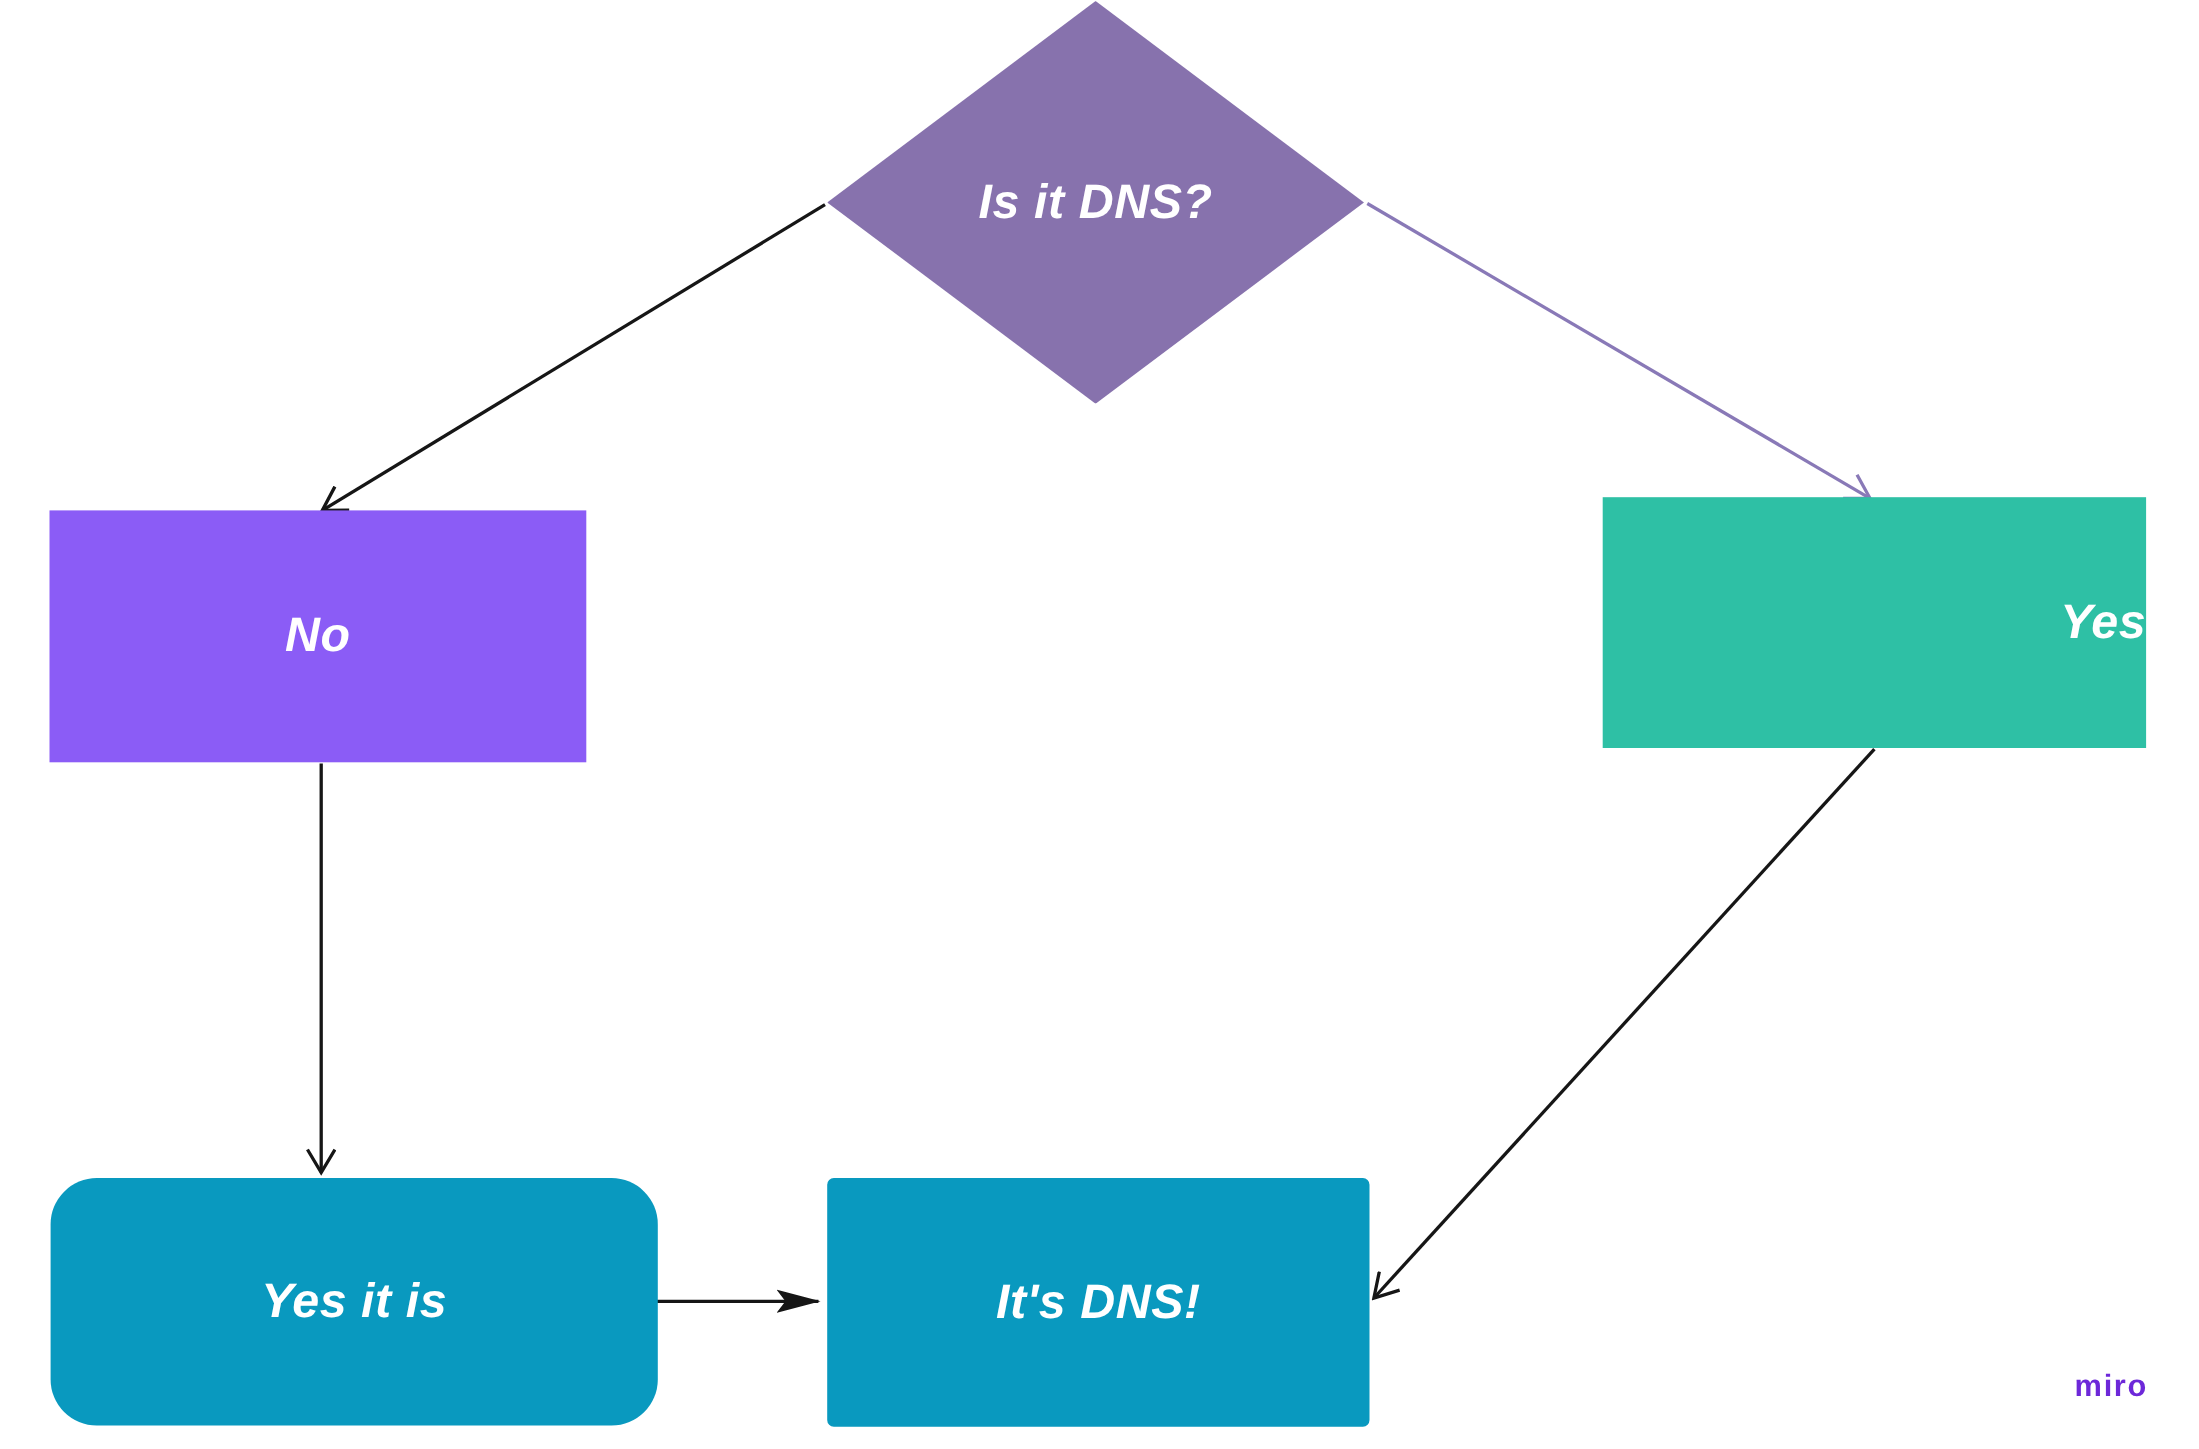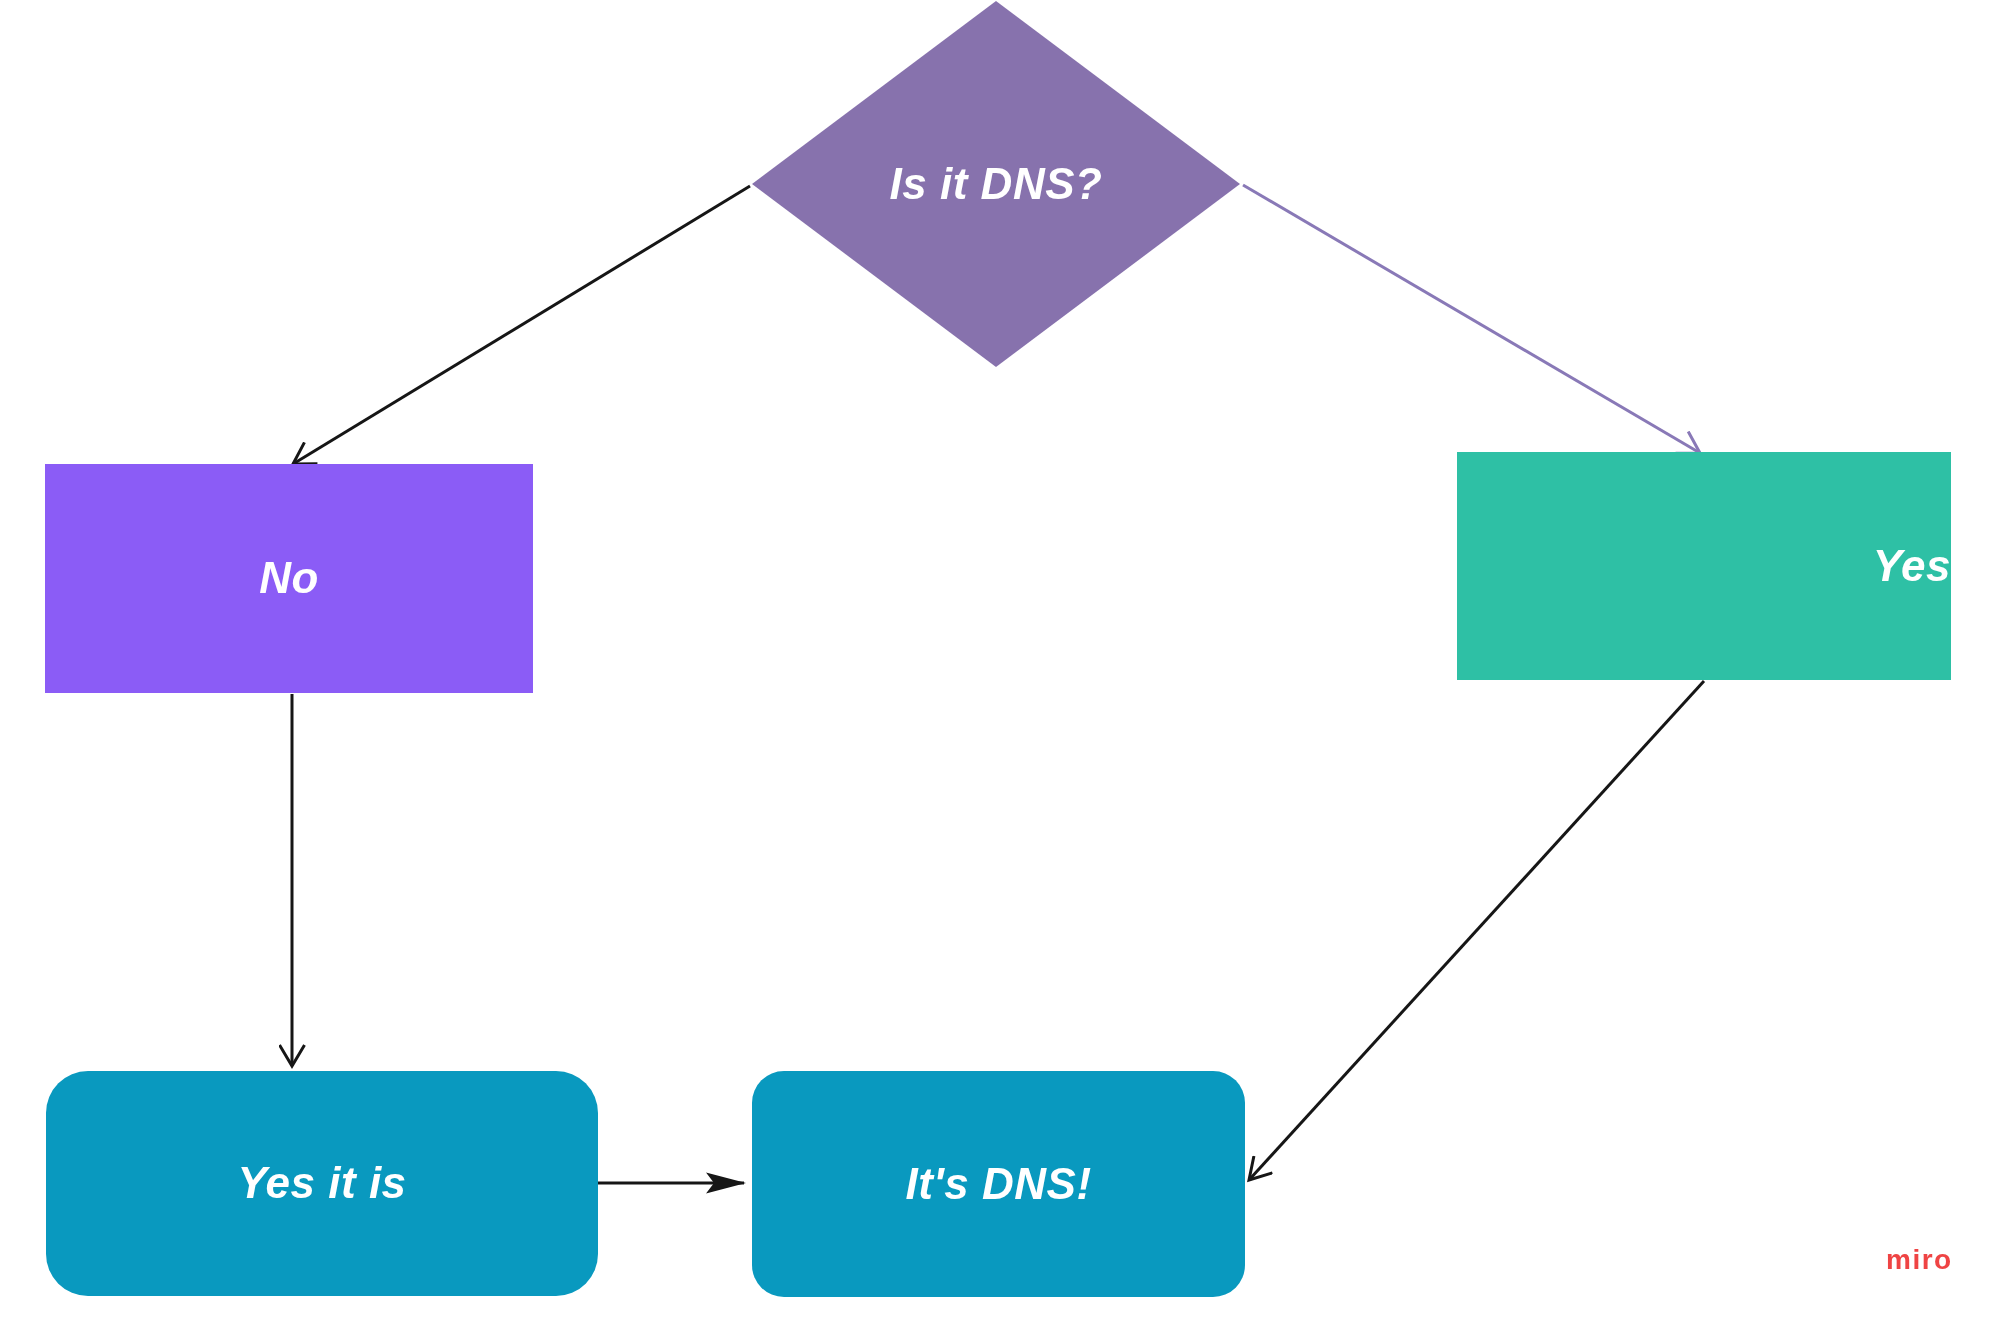--- a/index.html
+++ b/index.html
@@ -63,21 +63,21 @@
     top: 1071px;
     width: 552px;
     height: 225px;
     border-radius: 42px;
   }
   .node-its-dns {
     left: 752px;
     top: 1071px;
     width: 493px;
     height: 226px;
-    border-radius: 32px;
+    border-radius: 6px;
   }
   .watermark {
     position: absolute;
     left: 1886px;
     top: 1244px;
     font-size: 28px;
     font-weight: 600;
     letter-spacing: 1.5px;
   }
   .connector {
@@ -127,15 +127,15 @@
   </div>
 
   <div class="node node-yes-it-is" style="background-color: rgb(9, 153, 191);">
     <span class="node-label">Yes it is</span>
   </div>
 
   <div class="node node-its-dns" style="background-color: rgb(9, 153, 191);">
     <span class="node-label">It's DNS!</span>
   </div>
 
-  <div class="watermark" style="color: #ef4444;">miro</div>
+  <div class="watermark" style="color: #6d28d9;">miro</div>
 
 </div>
 
 </body></html>

